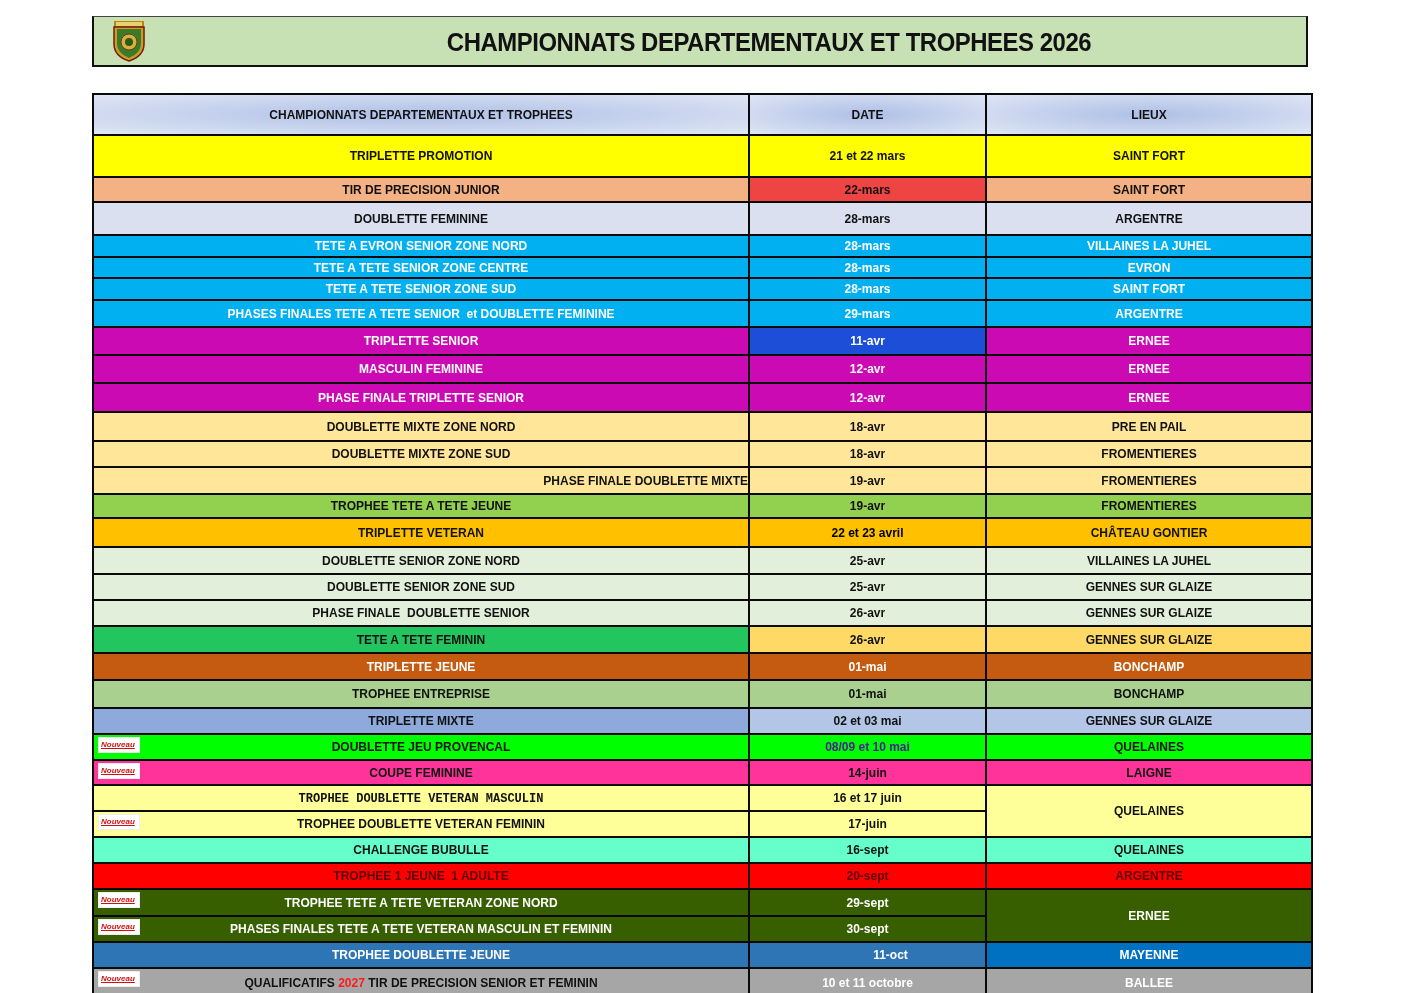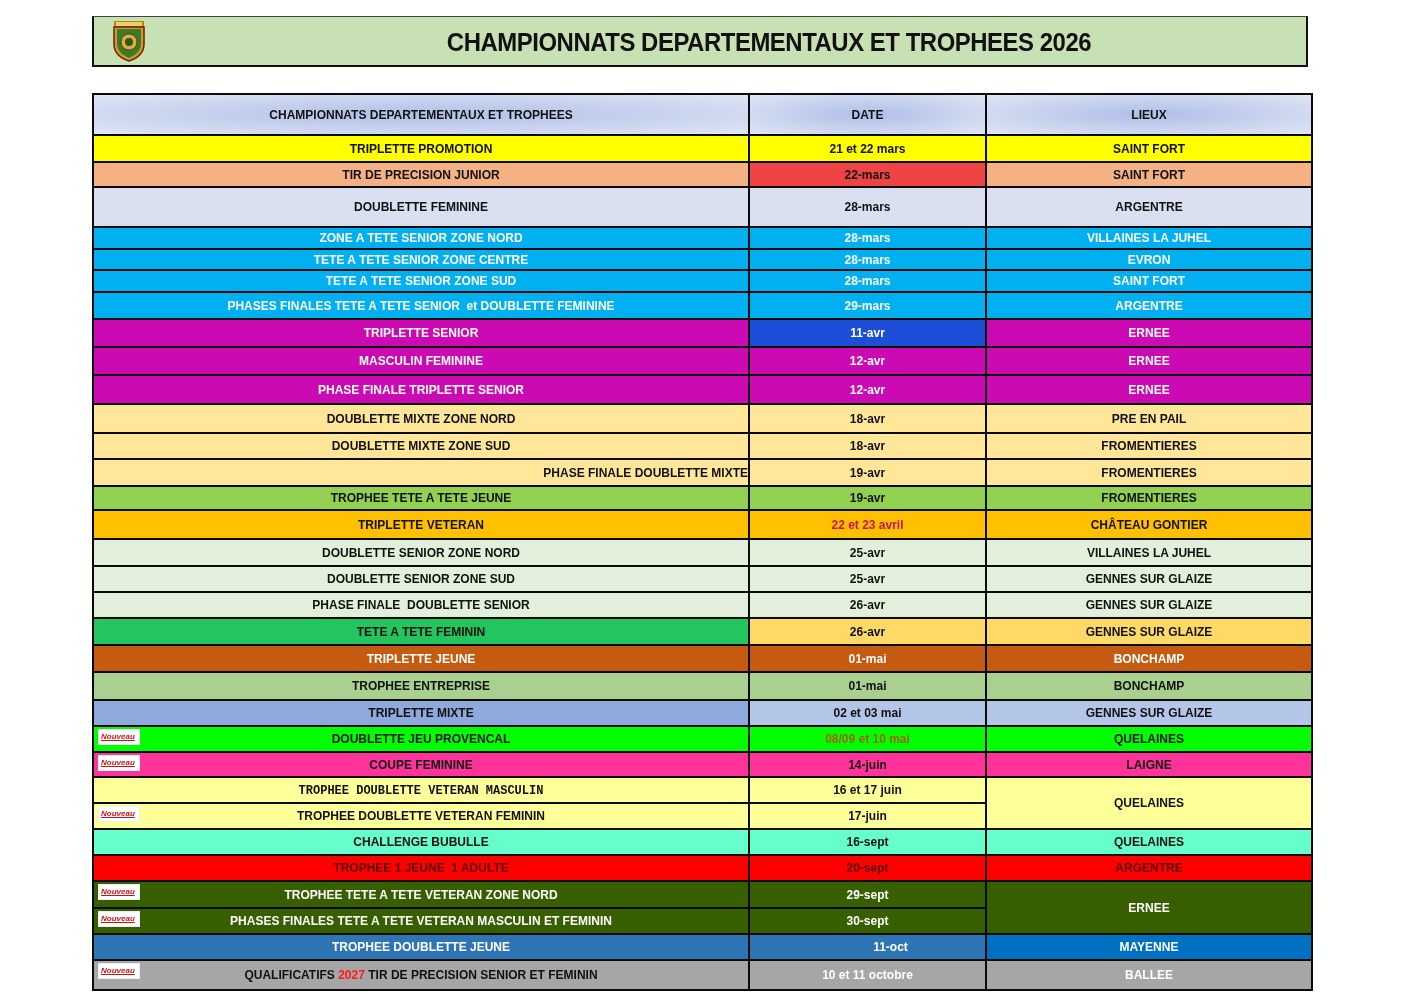--- a/index.html
+++ b/index.html
@@ -47,37 +47,37 @@
       <col style="width:326px">
   </colgroup>
   <thead>
     <tr style="height:41px">
       <th>CHAMPIONNATS DEPARTEMENTAUX  ET TROPHEES</th>
       <th>DATE</th>
       <th>LIEUX</th>
     </tr>
   </thead>
   <tbody id="rows">
-      <tr style="height: 27px;">
+      <tr style="height: 42px;">
         <td style="background: rgb(255, 255, 0); color: rgb(17, 17, 17);"><span style="white-space: pre;">TRIPLETTE PROMOTION</span></td>
         <td style="background: rgb(255, 255, 0); color: rgb(17, 17, 17);">21 et 22 mars</td>
         <td style="background: rgb(255, 255, 0); color: rgb(17, 17, 17);">SAINT FORT</td>
       </tr>
       <tr style="height: 25px;">
         <td style="background: rgb(244, 177, 131); color: rgb(17, 17, 17);"><span style="white-space: pre;">TIR DE PRECISION JUNIOR</span></td>
         <td style="background: #ef4444; color: rgb(17, 17, 17);">22-mars</td>
         <td style="background: rgb(244, 177, 131); color: rgb(17, 17, 17);">SAINT FORT</td>
       </tr>
-      <tr style="height: 40px;">
+      <tr style="height: 33px;">
         <td style="background: rgb(218, 224, 240); color: rgb(17, 17, 17);"><span style="white-space: pre;">DOUBLETTE FEMININE</span></td>
         <td style="background: rgb(218, 224, 240); color: rgb(17, 17, 17);">28-mars</td>
         <td style="background: rgb(218, 224, 240); color: rgb(17, 17, 17);">ARGENTRE</td>
       </tr>
       <tr style="height: 22px;">
-        <td style="background: rgb(0, 176, 240); color: rgb(255, 255, 255);"><span style="white-space: pre;">ZONE A TETE SENIOR ZONE NORD</span></td>
+        <td style="background: rgb(0, 176, 240); color: rgb(255, 255, 255);"><span style="white-space: pre;">TETE A EVRON SENIOR ZONE NORD</span></td>
         <td style="background: rgb(0, 176, 240); color: rgb(255, 255, 255);">28-mars</td>
         <td style="background: rgb(0, 176, 240); color: rgb(255, 255, 255);">VILLAINES LA JUHEL</td>
       </tr>
       <tr style="height: 21px;">
         <td style="background: rgb(0, 176, 240); color: rgb(255, 255, 255);"><span style="white-space: pre;">TETE A TETE SENIOR ZONE CENTRE</span></td>
         <td style="background: rgb(0, 176, 240); color: rgb(255, 255, 255);">28-mars</td>
         <td style="background: rgb(0, 176, 240); color: rgb(255, 255, 255);">EVRON</td>
       </tr>
       <tr style="height: 22px;">
         <td style="background: rgb(0, 176, 240); color: rgb(255, 255, 255);"><span style="white-space: pre;">TETE A TETE SENIOR ZONE SUD</span></td>
@@ -119,21 +119,21 @@
         <td style="background: rgb(255, 230, 153); color: rgb(17, 17, 17);">19-avr</td>
         <td style="background: rgb(255, 230, 153); color: rgb(17, 17, 17);">FROMENTIERES</td>
       </tr>
       <tr style="height: 24px;">
         <td style="background: rgb(146, 208, 80); color: rgb(17, 17, 17);"><span style="white-space: pre;">TROPHEE TETE A TETE JEUNE</span></td>
         <td style="background: rgb(146, 208, 80); color: rgb(17, 17, 17);">19-avr</td>
         <td style="background: rgb(146, 208, 80); color: rgb(17, 17, 17);">FROMENTIERES</td>
       </tr>
       <tr style="height: 29px;">
         <td style="background: rgb(255, 192, 0); color: rgb(17, 17, 17);"><span style="white-space: pre;">TRIPLETTE VETERAN</span></td>
-        <td style="background: rgb(255, 192, 0); color: #be185d;">22 et 23 avril</td>
+        <td style="background: rgb(255, 192, 0); color: #000000;">22 et 23 avril</td>
         <td style="background: rgb(255, 192, 0); color: rgb(17, 17, 17);">CHÂTEAU GONTIER</td>
       </tr>
       <tr style="height: 27px;">
         <td style="background: rgb(226, 239, 218); color: rgb(17, 17, 17);"><span style="white-space: pre;">DOUBLETTE SENIOR ZONE NORD</span></td>
         <td style="background: rgb(226, 239, 218); color: rgb(17, 17, 17);">25-avr</td>
         <td style="background: rgb(226, 239, 218); color: rgb(17, 17, 17);">VILLAINES LA JUHEL</td>
       </tr>
       <tr style="height: 26px;">
         <td style="background: rgb(226, 239, 218); color: rgb(17, 17, 17);"><span style="white-space: pre;">DOUBLETTE SENIOR ZONE SUD</span></td>
         <td style="background: rgb(226, 239, 218); color: rgb(17, 17, 17);">25-avr</td>
@@ -159,21 +159,21 @@
         <td style="background: rgb(169, 208, 142); color: rgb(17, 17, 17);">01-mai</td>
         <td style="background: rgb(169, 208, 142); color: rgb(17, 17, 17);">BONCHAMP</td>
       </tr>
       <tr style="height: 26px;">
         <td style="background: rgb(142, 169, 219); color: rgb(17, 17, 17);"><span style="white-space: pre;">TRIPLETTE MIXTE</span></td>
         <td style="background: rgb(180, 198, 231); color: rgb(17, 17, 17);">02 et 03 mai</td>
         <td style="background: rgb(180, 198, 231); color: rgb(17, 17, 17);">GENNES SUR GLAIZE</td>
       </tr>
       <tr style="height: 26px;">
         <td style="background: rgb(0, 255, 0); color: rgb(17, 17, 17);"><span class="nouveau">Nouveau</span><span style="white-space: pre;">DOUBLETTE JEU PROVENCAL</span></td>
-        <td style="background: rgb(0, 255, 0); color: #a16207;">08/09 et 10 mai</td>
+        <td style="background: rgb(0, 255, 0); color: #4c1d95;">08/09 et 10 mai</td>
         <td style="background: rgb(0, 255, 0); color: rgb(17, 17, 17);">QUELAINES</td>
       </tr>
       <tr style="height: 25px;">
         <td style="background: rgb(255, 51, 153); color: rgb(17, 17, 17);"><span class="nouveau">Nouveau</span><span style="white-space: pre;">COUPE FEMININE</span></td>
         <td style="background: rgb(255, 51, 153); color: rgb(17, 17, 17);">14-juin</td>
         <td style="background: rgb(255, 51, 153); color: rgb(17, 17, 17);">LAIGNE</td>
       </tr>
       <tr style="height: 26px;">
         <td style="background: rgb(255, 255, 153); color: rgb(17, 17, 17);"><span style="white-space: pre; font-family: Liberation Mono, monospace;">TROPHEE DOUBLETTE VETERAN MASCULIN</span></td>
         <td style="background: rgb(255, 255, 153); color: rgb(17, 17, 17);">16 et 17 juin</td>

